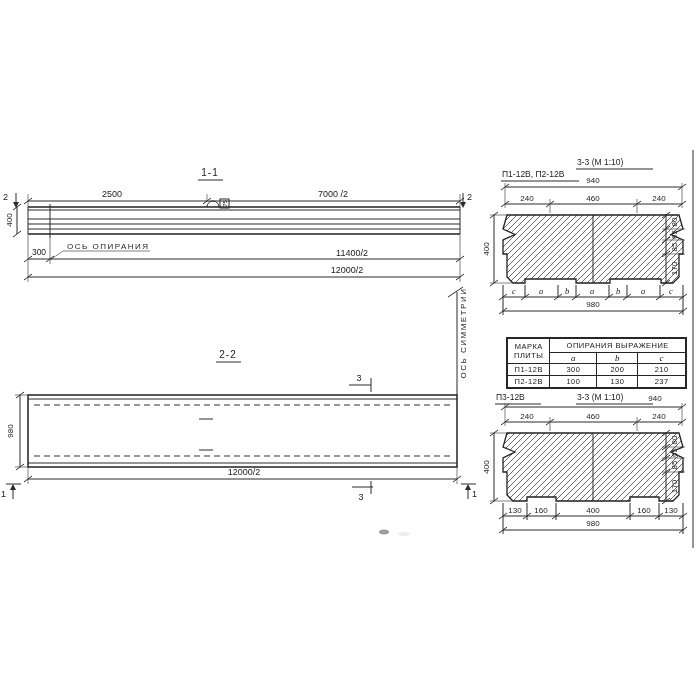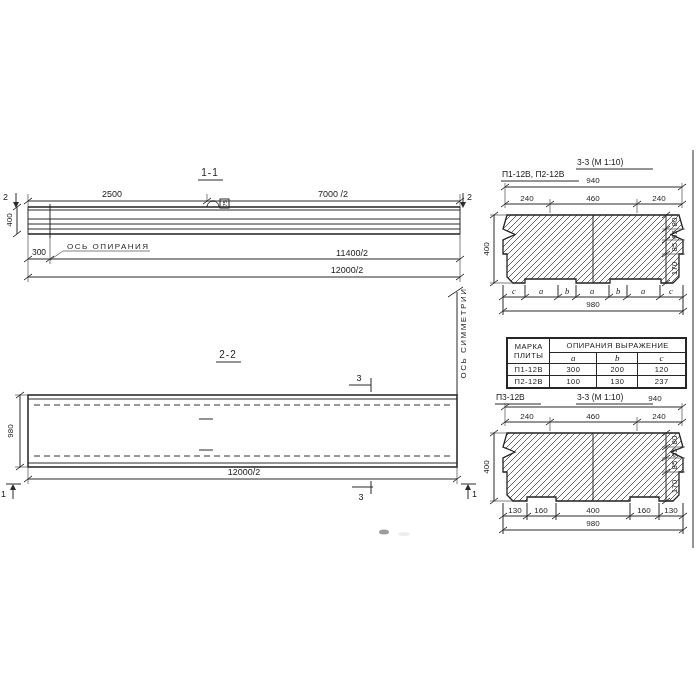--- a/index.html
+++ b/index.html
@@ -331,21 +331,21 @@
   </tr>
   <tr style="height:11px">
     <td class="lit">a</td>
     <td class="lit">b</td>
     <td class="lit">c</td>
   </tr>
   <tr style="height:12px">
     <td>П1-12В</td>
     <td>300</td>
     <td>200</td>
-    <td>120</td>
+    <td>210</td>
   </tr>
   <tr style="height:12px">
     <td>П2-12В</td>
     <td>100</td>
     <td>130</td>
     <td>237</td>
   </tr>
 </tbody>
     </table>
 

